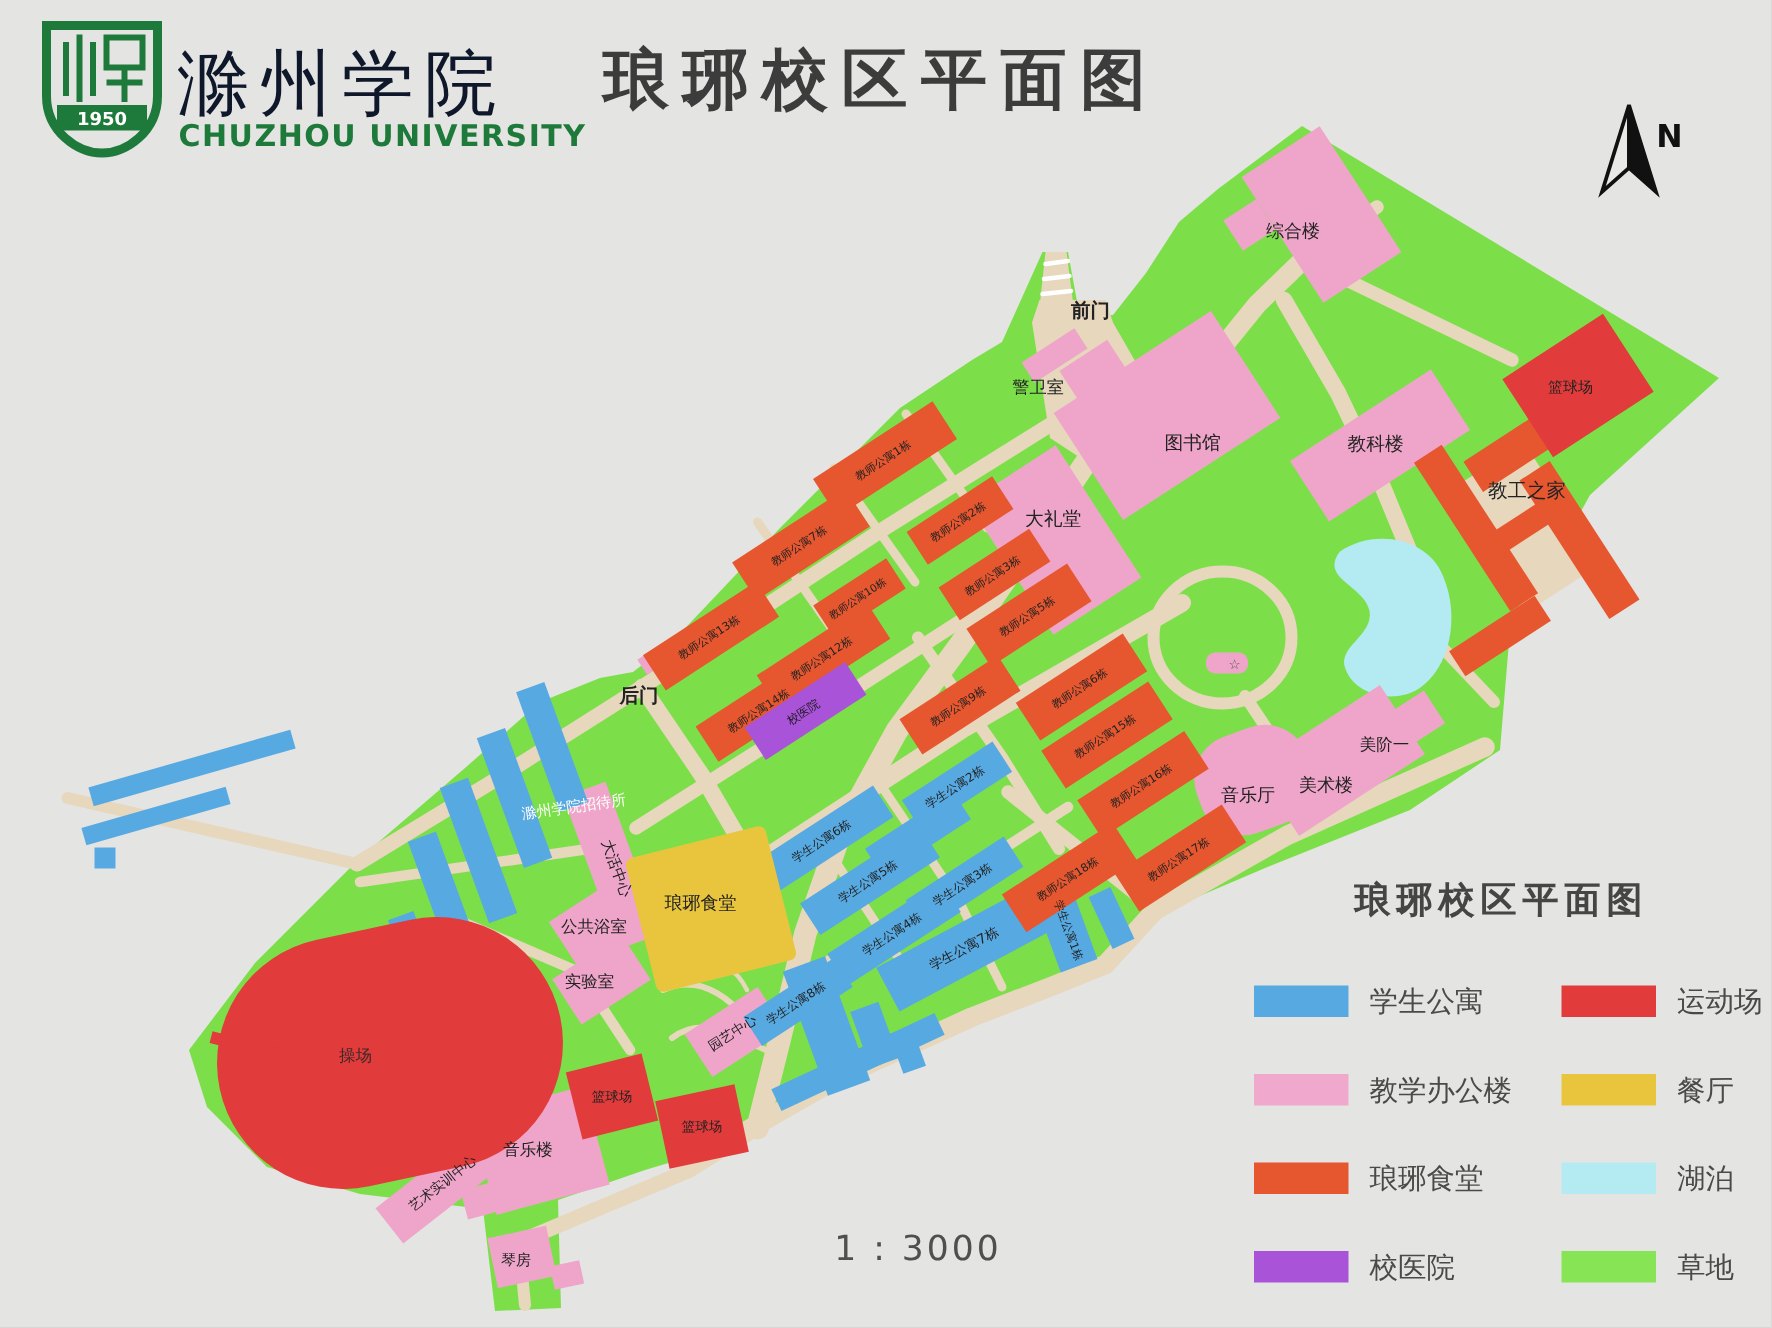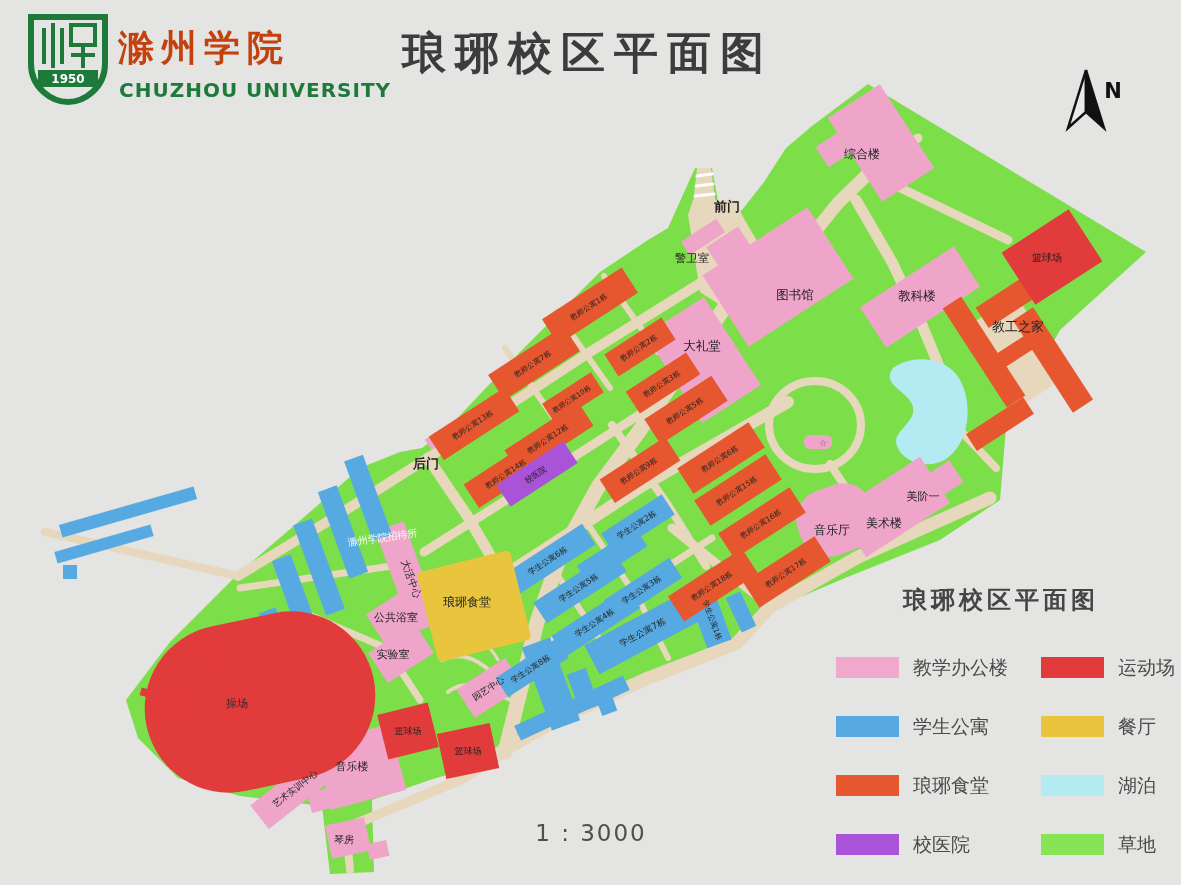--- a/index.html
+++ b/index.html
@@ -1,28 +1,28 @@
 <!DOCTYPE html>
 <html><head>
 <meta charset="utf-8">
 <style>
   html,body{margin:0;padding:0;background:#cfcfcd;}
   .stage{position:relative;width:1181px;height:885px;background:#e4e4e2;overflow:hidden;
          font-family:"DejaVu Sans","Liberation Sans",sans-serif;}
   svg text{font-family:"DejaVu Sans","Liberation Sans",sans-serif;}
   .map-svg{position:absolute;left:0;top:0;}
   .logo{position:absolute;left:22px;top:12px;}
-  .logo-cn{position:absolute;left:118px;top:24px;font-size:36px;font-weight:bold;
-           color:#c2410c;letter-spacing:7px;font-family:"DejaVu Serif","Liberation Serif",serif;}
+  .logo-cn{position:absolute;left:118px;top:24px;font-size:48px;font-weight:normal;
+           color:#0f172a;letter-spacing:7px;font-family:"DejaVu Serif","Liberation Serif",serif;}
   .logo-en{position:absolute;left:119px;top:78px;font-size:20px;font-weight:bold;
            color:#1e7a3a;letter-spacing:1px;}
   .main-title{position:absolute;left:402px;top:24px;font-size:44px;font-weight:bold;
               color:#3c3c3c;letter-spacing:9px;}
   .compass{position:absolute;left:1056px;top:58px;}
-  .scale{position:absolute;left:476px;top:820px;width:230px;text-align:center;
+  .scale{position:absolute;left:497px;top:820px;width:230px;text-align:center;
          font-size:23px;color:#4f4f4f;letter-spacing:2px;}
   .legend{position:absolute;left:836px;top:584px;width:345px;}
   .legend-title{width:330px;text-align:center;font-size:24px;font-weight:bold;color:#454545;
                 letter-spacing:4px;margin-bottom:22px;}
   .lg-grid{display:grid;grid-auto-flow:column;grid-template-rows:repeat(4,59px);
            grid-template-columns:205px 1fr;align-items:center;}
   .lg-item{display:flex;align-items:center;gap:14px;}
   .lg-swatch{width:63px;height:21px;flex:0 0 auto;}
   .lg-label{font-size:19px;color:#4a4a4a;white-space:nowrap;}
 </style>
@@ -212,28 +212,28 @@
   <svg class="compass" width="72" height="80" viewBox="0 0 72 80">
     <polygon points="30,12 12,70 30,54" fill="#e9e9e7" stroke="#111111" stroke-width="2.5"></polygon>
     <polygon points="30,12 48,70 30,54" fill="#111111" stroke="#111111" stroke-width="2.5"></polygon>
     <text x="57" y="40" text-anchor="middle" font-size="21" font-weight="bold" fill="#111111">N</text>
   </svg>
 
   <div class="legend">
     <div class="legend-title">琅琊校区平面图</div>
     <div class="lg-grid">
         <div class="lg-item">
+          <span class="lg-swatch" style="background: rgb(87, 169, 226);"></span>
+          <span class="lg-label">学生公寓</span>
+        </div>
+        <div class="lg-item">
           <span class="lg-swatch" style="background: rgb(240, 169, 205);"></span>
           <span class="lg-label">教学办公楼</span>
         </div>
         <div class="lg-item">
-          <span class="lg-swatch" style="background: rgb(87, 169, 226);"></span>
-          <span class="lg-label">学生公寓</span>
-        </div>
-        <div class="lg-item">
           <span class="lg-swatch" style="background: rgb(230, 87, 47);"></span>
           <span class="lg-label">琅琊食堂</span>
         </div>
         <div class="lg-item">
           <span class="lg-swatch" style="background: rgb(169, 83, 216);"></span>
           <span class="lg-label">校医院</span>
         </div>
         <div class="lg-item">
           <span class="lg-swatch" style="background: rgb(226, 59, 59);"></span>
           <span class="lg-label">运动场</span>

